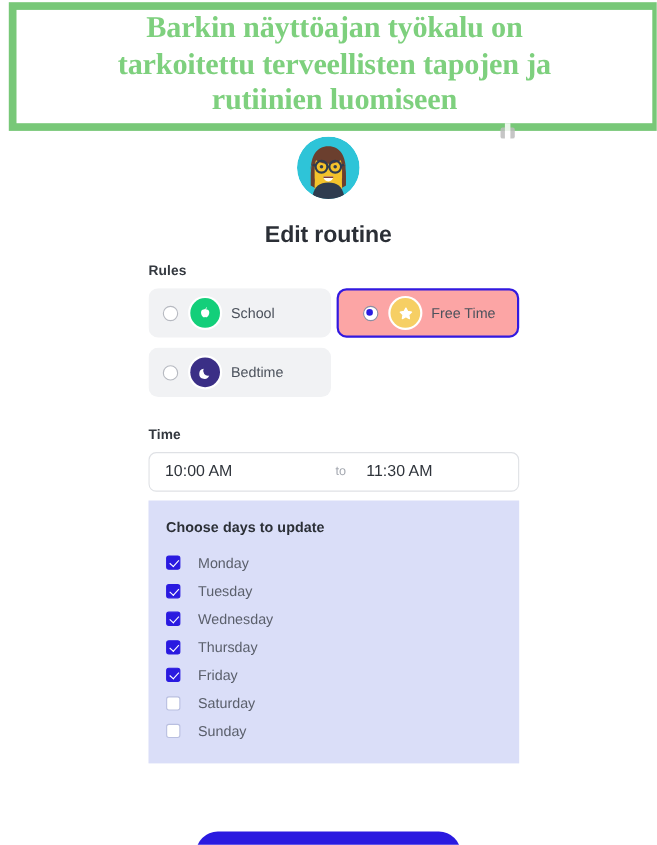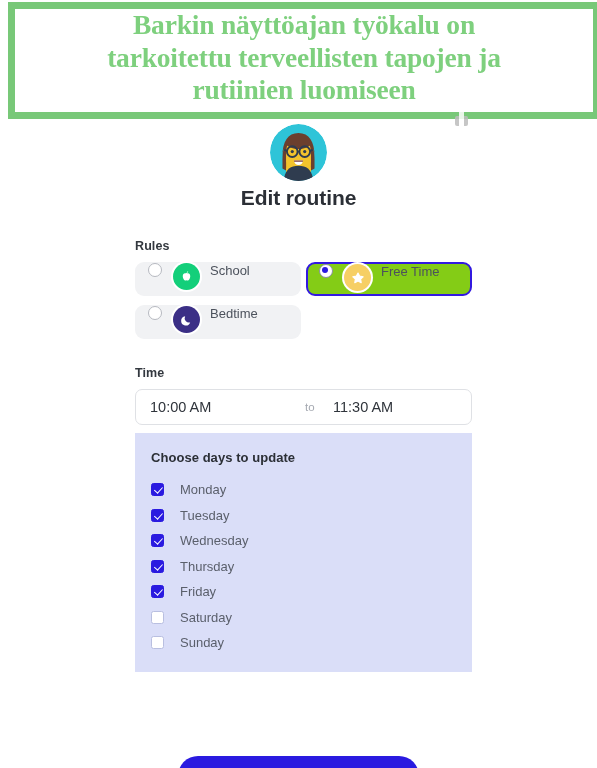--- a/index.html
+++ b/index.html
@@ -75,21 +75,21 @@
     height: 57px;
     border-radius: 50%;
     overflow: hidden;
     background: #ffffff;
   }
 
   
   .title {
     position: absolute;
     left: 0;
-    top: 186px;
+    top: 202px;
     width: 597px;
     text-align: center;
     font-size: 21px;
     font-weight: bold;
     color: #2b2f36;
     letter-spacing: -0.1px;
   }
 
   
   .form {
@@ -107,33 +107,34 @@
   }
 
   
   .rules-grid {
     display: grid;
     grid-template-columns: 166px 166px;
     column-gap: 5px;
     row-gap: 9px;
   }
   .rule-card {
-    height: 34px;
+    height: 45px;
     box-sizing: border-box;
     border-radius: 9px;
     background: #f1f2f4;
     border: 1px solid transparent;
     display: flex;
+    align-items: center;
     padding-left: 12px;
     cursor: pointer;
   }
   .rule-card.selected {
-    background: #84cc16;
+    background: #fca5a5;
     border: 2px solid #3219e0;
-    padding-left: 11px;
+    padding-left: 22px;
   }
   .radio {
     width: 14px;
     height: 14px;
     border-radius: 50%;
     border: 1.5px solid #b6b9c0;
     background: #ffffff;
     box-sizing: border-box;
     flex: 0 0 auto;
     position: relative;

